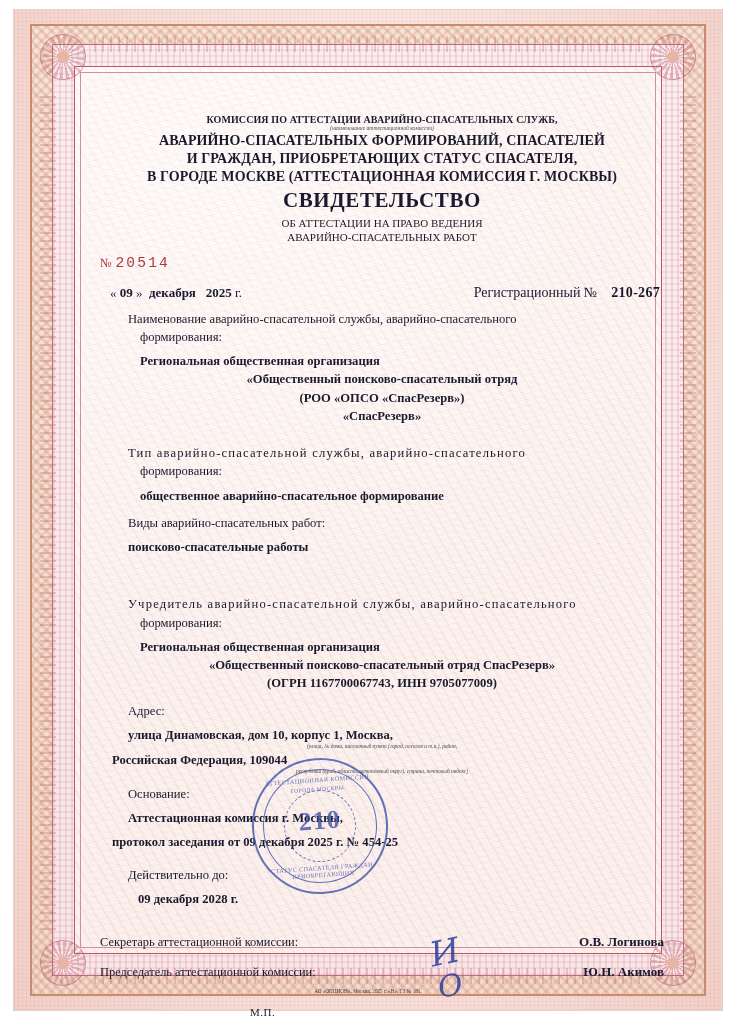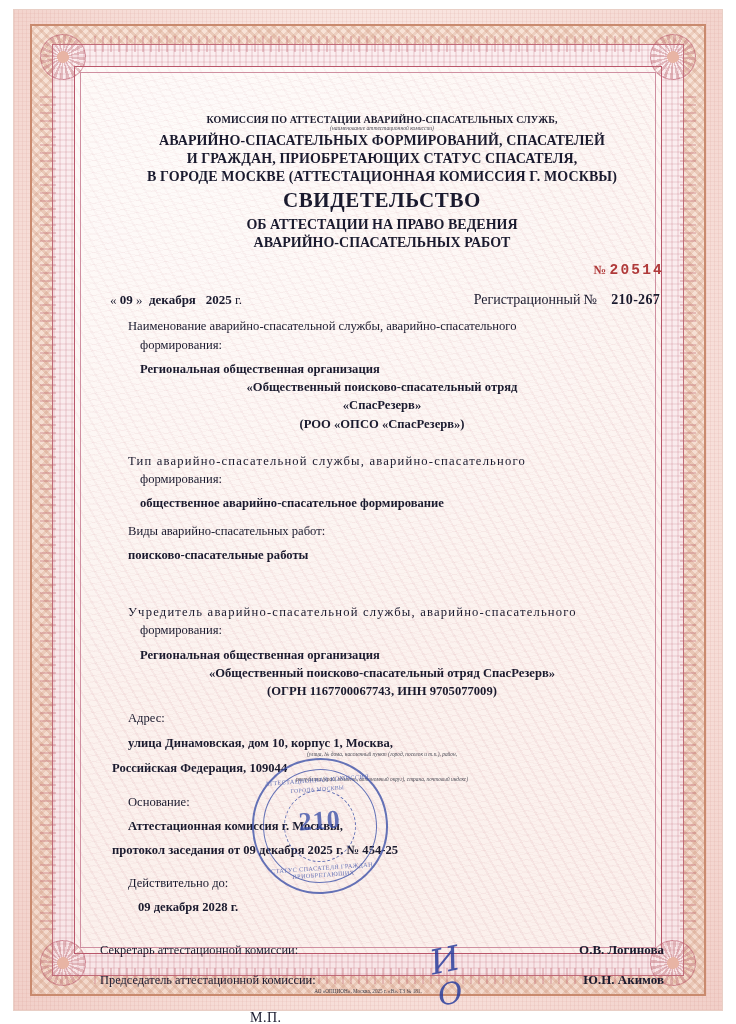--- a/index.html
+++ b/index.html
@@ -120,32 +120,31 @@
     margin-bottom: 1px;
     font-style: italic;
   }
   .big-title {
     font-size: 21px;
     font-weight: bold;
     letter-spacing: 0.6px;
     margin-top: 2px;
   }
   .sub-title {
-    font-size: 14px;
-    font-weight: bold;
+    font-size: 11px;
+    font-weight: normal;
     line-height: 1.32;
     margin-top: 3px;
   }
 
   .number-row {
-    text-align: right;
+    text-align: left;
     margin-top: 10px;
     color: #b03a3a;
     font-size: 14px;
-    font-weight: bold;
   }
   .number-row .nb-sign { font-size: 12.5px; }
   .number-row .nb-val {
     font-family: "Liberation Mono", monospace;
     letter-spacing: 2.2px;
     font-size: 14.5px;
   }
 
   .date-row {
     display: flex;
@@ -196,21 +195,21 @@
   .sig-row .sig-name {
     margin-left: auto;
     font-weight: bold;
     font-size: 13px;
   }
 
   .mp {
     position: absolute;
     left: 150px;
     bottom: -38px;
-    font-size: 14px;
+    font-size: 11px;
     letter-spacing: 0.5px;
   }
 
   
   .scribble {
     position: absolute;
     color: #2b3f9e;
     font-family: "DejaVu Serif", serif;
     font-style: italic;
     opacity: 0.85;
@@ -351,22 +350,22 @@
         </span>
       </div>
 
       <div class="fld">
         <div class="lbl">Наименование аварийно-спасательной службы, аварийно-спасательного</div>
         <div class="row-flex indent">
           <span class="lbl">формирования:</span>
           <span class="val">Региональная общественная организация</span>
         </div>
         <div class="val center">«Общественный поисково-спасательный отряд</div>
+        <div class="val center">(РОО «ОПСО «СпасРезерв»)</div>
         <div class="val center">«СпасРезерв»</div>
-        <div class="val center">(РОО «ОПСО «СпасРезерв»)</div>
       </div>
 
       <div class="gap-md"></div>
 
       <div class="fld">
         <div class="lbl sp">Тип аварийно-спасательной службы, аварийно-спасательного</div>
         <div class="row-flex indent">
           <span class="lbl">формирования:</span>
           <span class="val">общественное аварийно-спасательное формирование</span>
         </div>

